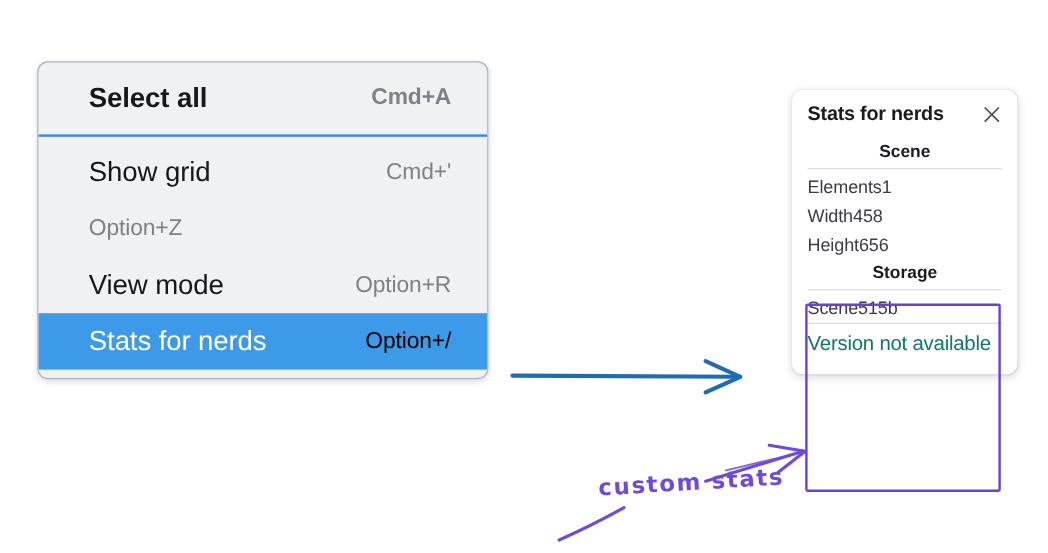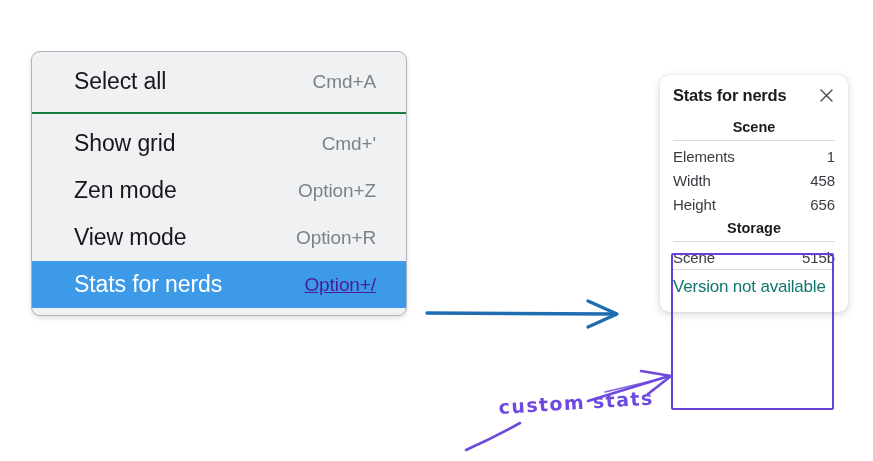--- a/index.html
+++ b/index.html
@@ -26,21 +26,22 @@
     border: 1px solid #adb3bd;
     border-radius: 9px;
     box-shadow: 0 2px 5px rgba(0,0,0,0.13);
     overflow: hidden;
     box-sizing: border-box;
   }
   .menu-section {
     padding: 6px 0 7px 0;
   }
   .menu-section.first {
-    border-bottom: 2px solid #15803d;
+    border-bottom: 2px solid #3b82f6;
+    font-weight: bold;
   }
   .menu-row {
     height: 47px;
     display: flex;
     align-items: center;
     padding: 0 30px 0 42px;
     box-sizing: border-box;
     justify-content: space-between;
   }
   .menu-row.selected {
@@ -51,21 +52,21 @@
     color: #16181c;
     letter-spacing: -0.1px;
   }
   .menu-shortcut {
     font-size: 19px;
     color: #7d8288;
     letter-spacing: -0.1px;
     text-align: right;
   }
   .menu-row.selected .menu-label { color: #ffffff; }
-  .menu-row.selected .menu-shortcut { color: #4c1d95; text-decoration: underline; }
+  .menu-row.selected .menu-shortcut { color: #000000; }
 
   
   #stats-panel {
     position: absolute;
     left: 660px;
     top: 75px;
     width: 188px;
     background: #ffffff;
     border-radius: 9px;
     box-shadow: 0 2px 8px rgba(0,0,0,0.16), 0 0 1px rgba(0,0,0,0.2);
@@ -99,21 +100,21 @@
     color: #1b1b1f;
     padding: 4px 0 5px 0;
   }
   .section-rule {
     height: 1px;
     background: #dcdcde;
     margin: 0 0 3px 0;
   }
   .stat-row {
     display: flex;
-    justify-content: space-between;
+    justify-content: flex-start;
     align-items: baseline;
     font-size: 15px;
     color: #3b3b42;
     padding: 3.5px 0;
   }
   .stat-key { letter-spacing: -0.1px; }
   .stat-val { letter-spacing: -0.1px; }
   .stat-note {
     font-size: 17px;
     color: #0f766e;
@@ -167,21 +168,20 @@
       <span class="menu-shortcut">Cmd+A</span>
     </div>
   </div>
 
   <div class="menu-section">
     <div class="menu-row">
       <span class="menu-label">Show grid</span>
       <span class="menu-shortcut">Cmd+'</span>
     </div>
     <div class="menu-row">
-      <span class="menu-label">Zen mode</span>
       <span class="menu-shortcut">Option+Z</span>
     </div>
     <div class="menu-row">
       <span class="menu-label">View mode</span>
       <span class="menu-shortcut">Option+R</span>
     </div>
     <div class="menu-row selected">
       <span class="menu-label">Stats for nerds</span>
       <span class="menu-shortcut">Option+/</span>
     </div>

